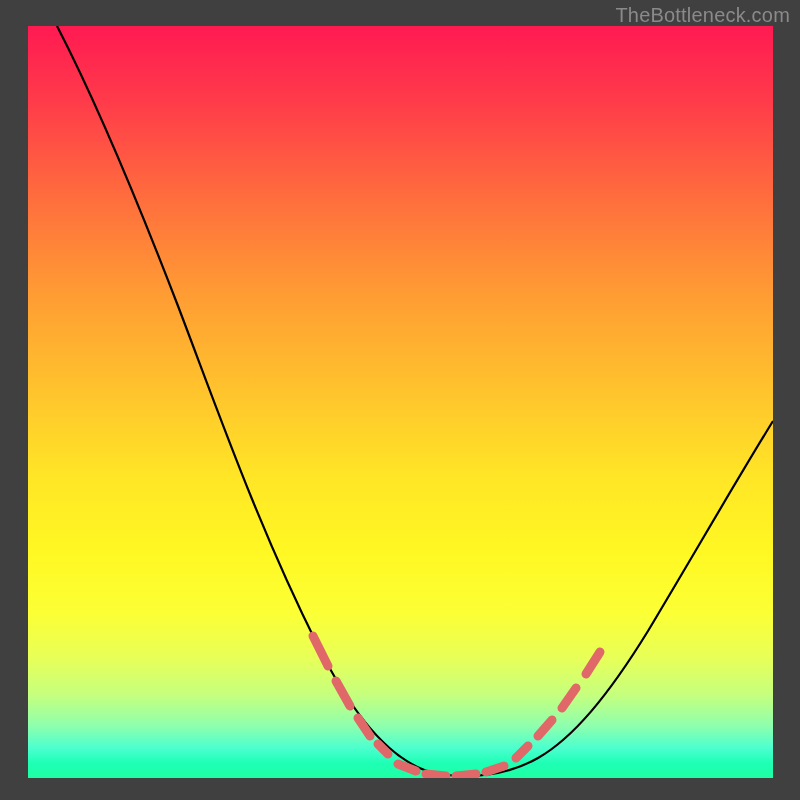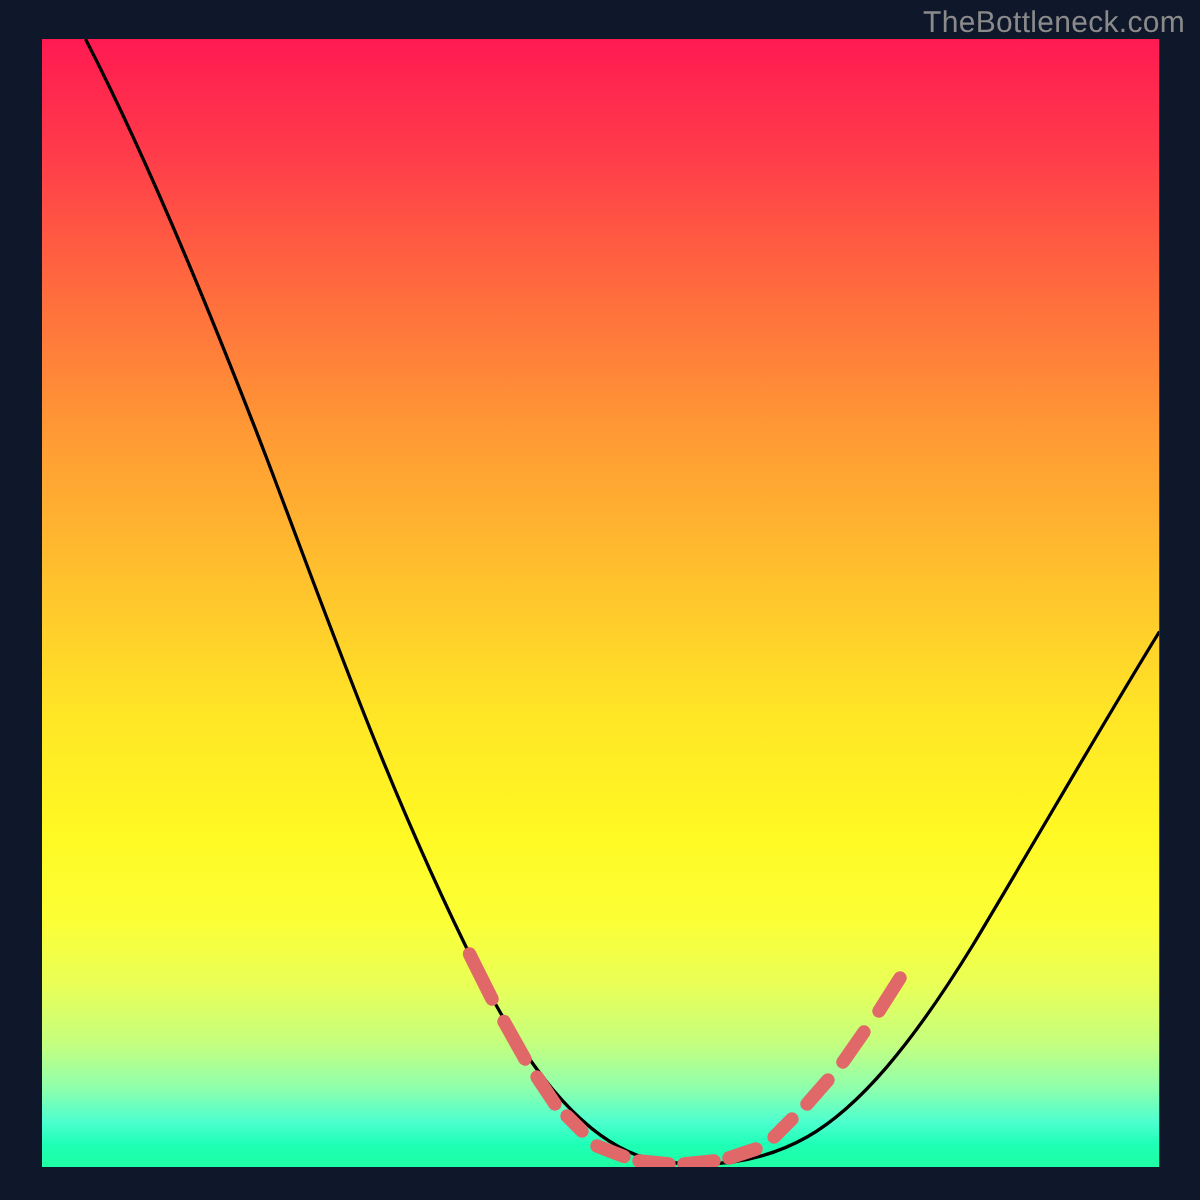--- a/index.html
+++ b/index.html
@@ -9,21 +9,21 @@
     height: 800px;
     background: #000;
     overflow: hidden;
   }
   .frame {
     position: absolute;
     left: 0;
     top: 0;
     width: 800px;
     height: 800px;
-    background: #0f172a;
+    background: #404040;
   }
   .plot-area {
     position: absolute;
     left: 28px;
     top: 26px;
     width: 745px;
     height: 752px;
     overflow: hidden;
   }
   .gradient-bg {

